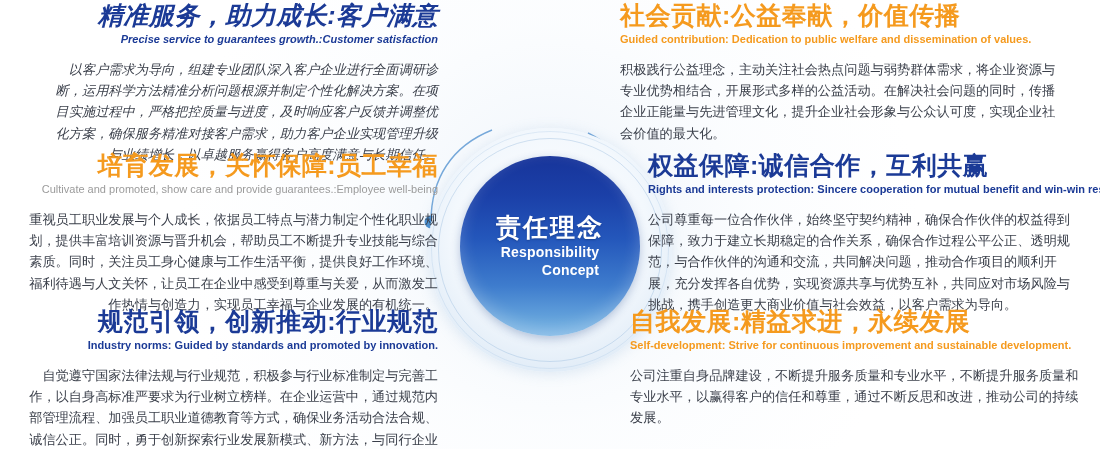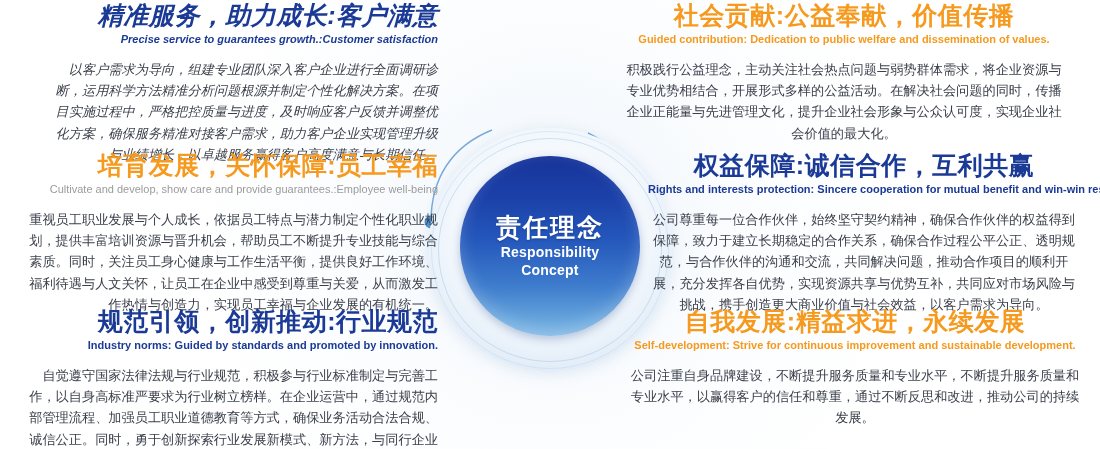--- a/index.html
+++ b/index.html
@@ -70,21 +70,21 @@
     position: absolute;
     left: 32px; top: 28px;
     width: 180px; height: 180px;
     border-radius: 50%;
     background: linear-gradient(180deg, #17349a 0%, #1b40a8 22%, #2457bb 46%, #3e7ccd 72%, #67a6dd 92%, #79b4e4 100%);
     box-shadow: inset 0 -6px 16px rgba(255,255,255,0.22), 0 3px 10px rgba(30,70,140,0.30);
     display: flex;
     flex-direction: column;
     align-items: center;
     justify-content: center;
-    text-align: center;
+    text-align: right;
   }
 
   .emblem-cn {
     color: #ffffff;
     font-size: 25px;
     font-weight: bold;
     letter-spacing: 2px;
     line-height: 1.15;
     text-shadow: 0 1px 2px rgba(10,30,80,0.35);
   }
@@ -130,21 +130,21 @@
   .sec-sub.gray   { color: #9b9b9b; font-weight: normal; }
 
   .sec-body {
     color: #3a3f4a;
     font-size: 13.2px;
     line-height: 1.62;
     margin-top: 13px;
   }
 
   .align-right { text-align: right; }
-  .align-left  { text-align: center; }
+  .align-left  { text-align: left; }
 
   
   #sec-1 { left: 46px;  top: 2px;   width: 392px; font-style: italic; }
   #sec-2 { left: 620px; top: 2px;   width: 448px; }
   #sec-3 { left: 24px;  top: 152px; width: 414px; }
   #sec-4 { left: 648px; top: 152px; width: 432px; }
   #sec-5 { left: 24px;  top: 308px; width: 414px; }
   #sec-6 { left: 630px; top: 308px; width: 450px; }
 </style>
 </head>
@@ -181,21 +181,21 @@
   </div>
 
   <div class="sec align-left" id="sec-2">
     <div class="sec-title orange">社会贡献:公益奉献，价值传播</div>
     <div class="sec-sub orange">Guided contribution: Dedication to public welfare and dissemination of values.</div>
     <div class="sec-body">积极践行公益理念，主动关注社会热点问题与弱势群体需求，将企业资源与专业优势相结合，开展形式多样的公益活动。在解决社会问题的同时，传播企业正能量与先进管理文化，提升企业社会形象与公众认可度，实现企业社会价值的最大化。</div>
   </div>
 
   <div class="sec align-right" id="sec-3">
     <div class="sec-title orange">培育发展，关怀保障:员工幸福</div>
-    <div class="sec-sub gray">Cultivate and develop, show care and provide guarantees.:Employee well-being</div>
+    <div class="sec-sub gray">Cultivate and promoted, show care and provide guarantees.:Employee well-being</div>
     <div class="sec-body">重视员工职业发展与个人成长，依据员工特点与潜力制定个性化职业规划，提供丰富培训资源与晋升机会，帮助员工不断提升专业技能与综合素质。同时，关注员工身心健康与工作生活平衡，提供良好工作环境、福利待遇与人文关怀，让员工在企业中感受到尊重与关爱，从而激发工作热情与创造力，实现员工幸福与企业发展的有机统一。</div>
   </div>
 
   <div class="sec align-left" id="sec-4">
     <div class="sec-title blue">权益保障:诚信合作，互利共赢</div>
     <div class="sec-sub blue">Rights and interests protection: Sincere cooperation for mutual benefit and win-win results.</div>
     <div class="sec-body">公司尊重每一位合作伙伴，始终坚守契约精神，确保合作伙伴的权益得到保障，致力于建立长期稳定的合作关系，确保合作过程公平公正、透明规范，与合作伙伴的沟通和交流，共同解决问题，推动合作项目的顺利开展，充分发挥各自优势，实现资源共享与优势互补，共同应对市场风险与挑战，携手创造更大商业价值与社会效益，以客户需求为导向。</div>
   </div>
 
   <div class="sec align-right" id="sec-5">

